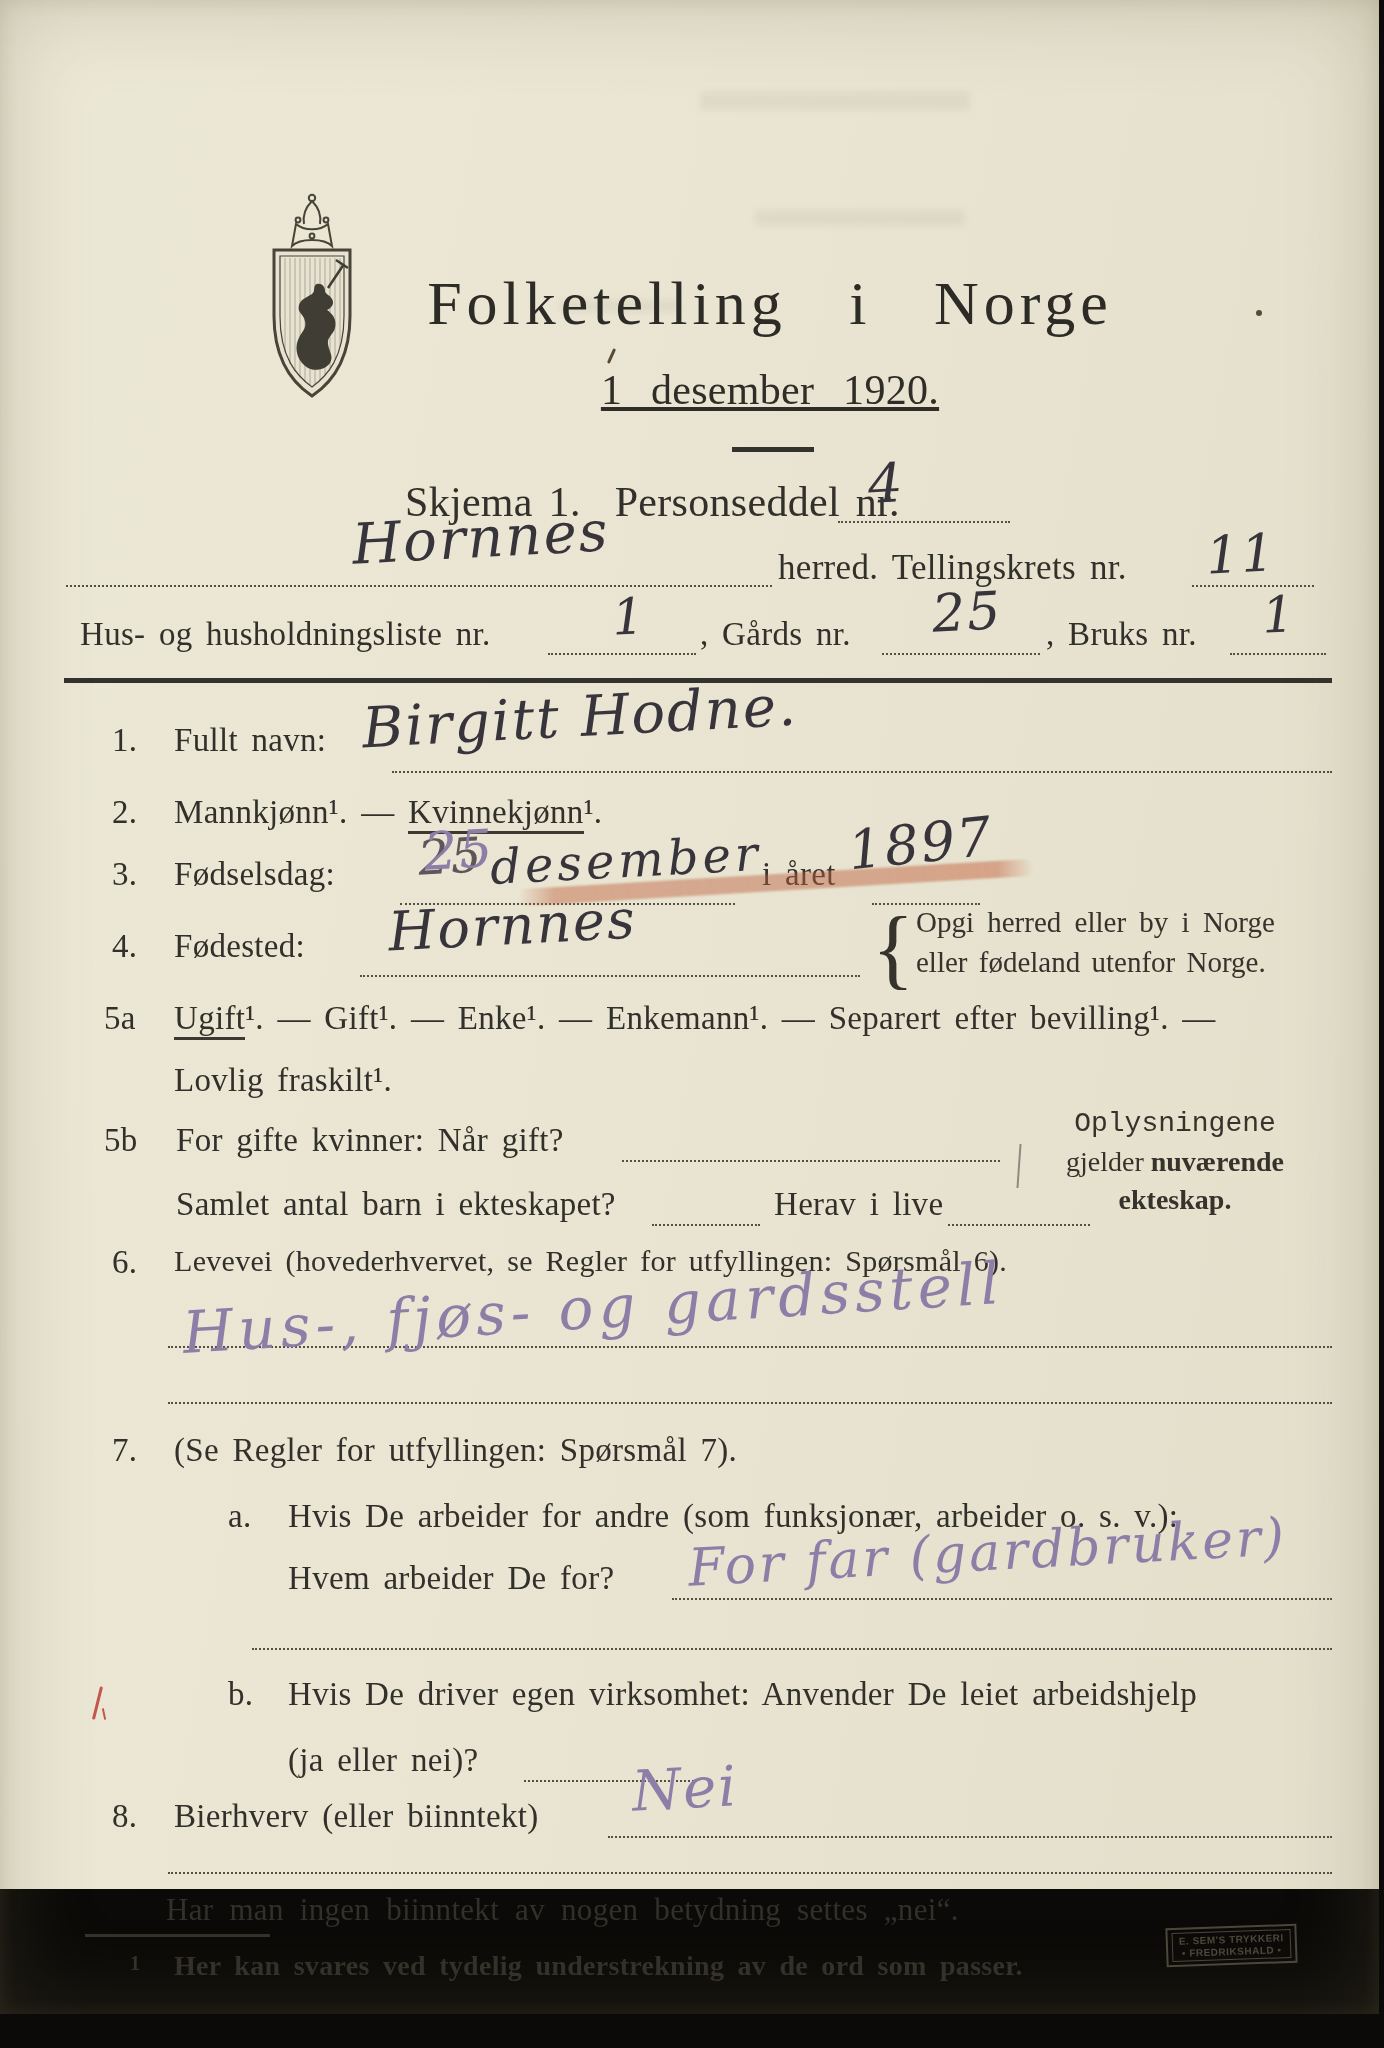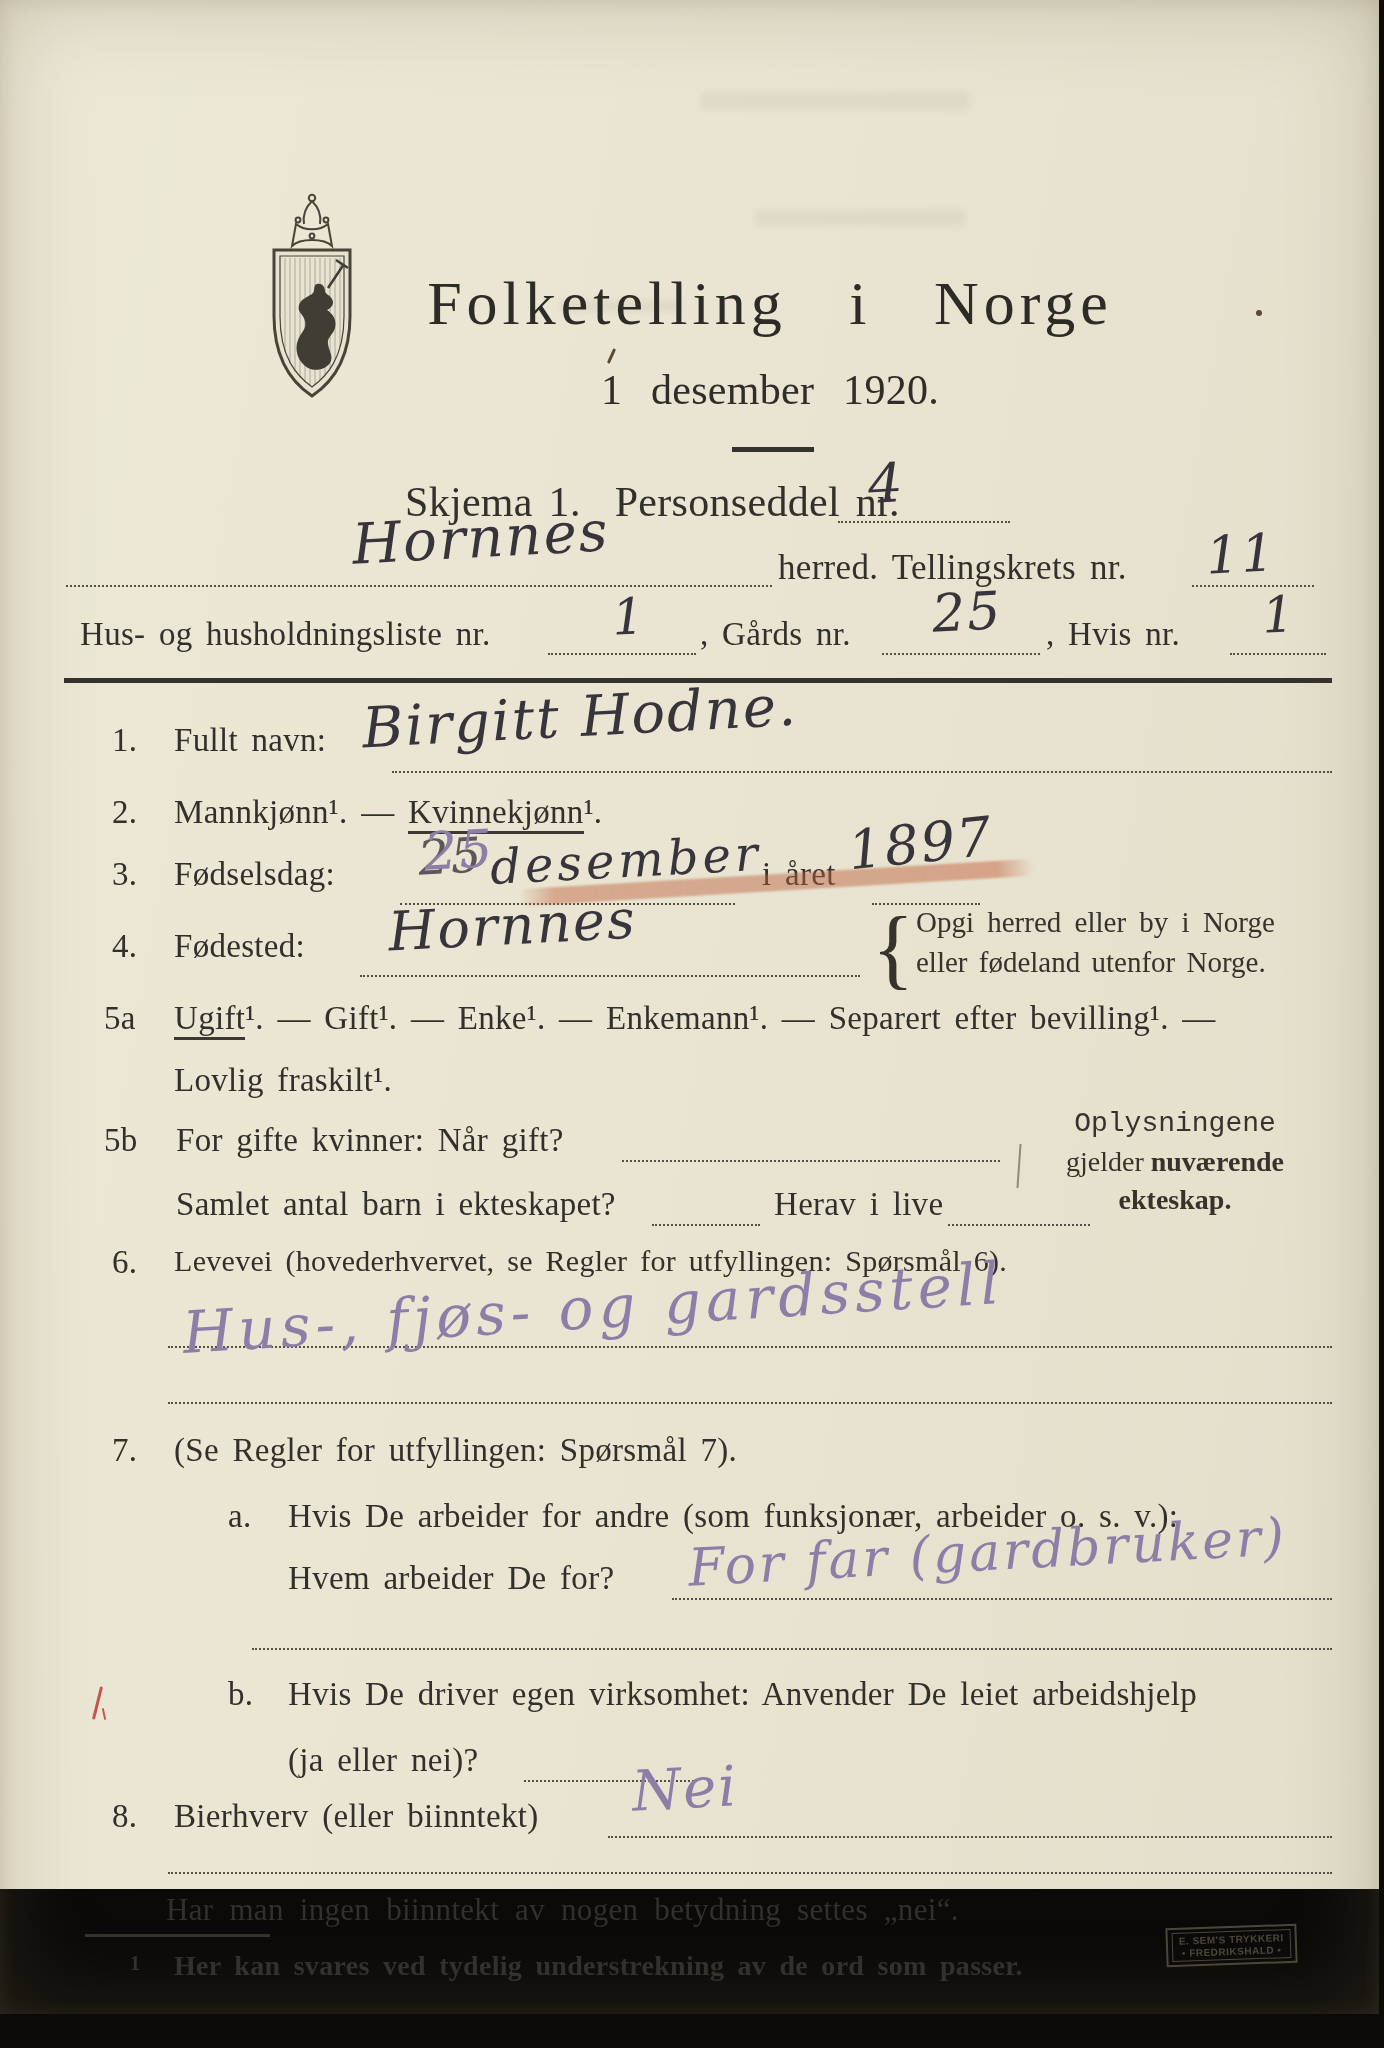--- a/index.html
+++ b/index.html
@@ -63,40 +63,40 @@
         <line x1="77" y1="66" x2="77" y2="183"></line>
           <line x1="82" y1="66" x2="82" y2="176"></line>
         <line x1="87" y1="66" x2="87" y2="167"></line>
           <line x1="92" y1="66" x2="92" y2="155"></line>
       </g>
       <path d="M60,176 c-10,-6 -14,-18 -10,-28 c3,-8 9,-11 7,-19 c-2,-8 -8,-8 -6,-16 c2,-7 10,-8 14,-12 c2,-2 0,-8 4,-9 c5,-1 8,3 8,7 c0,3 5,4 7,8 c3,5 -1,9 -5,11 c6,4 10,10 8,18 c-2,7 -8,9 -7,16 c1,8 6,12 2,19 c-4,6 -14,9 -22,5 z" fill="#403d34"></path>
       <path d="M80,96 L96,72 M88,68 l12,8" stroke="#403d34" stroke-width="2.5" fill="none"></path>
     </svg>
 
     <div class="abs printed" style="left:330px;top:268px;width:880px;text-align:center;font-size:62px;letter-spacing:5px;word-spacing:42px;color:#2c2b25;">Folketelling i Norge</div>
-    <div class="abs printed" style="left:330px;top:366px;width:880px;text-align:center;font-size:42px;word-spacing:18px;color:#2e2d27;">1 desember 1920.</div>
+    <div class="abs printed" style="left:330px;top:366px;width:880px;text-align:center;font-size:42px;word-spacing:18px;color:#2e2d27;text-decoration:underline;">1 desember 1920.</div>
     <div class="rule" style="left:732px;top:447px;width:82px;height:5px;"></div>
 
     <div class="abs printed" style="left:405px;top:478px;font-size:42px;"><span>Skjema 1.</span><span style="display:inline-block;width:34px;"></span><span>Personseddel nr.</span></div>
     <div class="dots" style="left:838px;top:521px;width:172px;"></div>
     <div class="hw ink" style="left:868px;top:452px;font-size:54px;">4</div>
 
     <div class="dots" style="left:66px;top:585px;width:706px;"></div>
     <div class="hw ink" style="left:352px;top:505px;font-size:56px;">Hornnes</div>
     <div class="abs printed" style="left:778px;top:548px;font-size:35px;">herred. Tellingskrets nr.</div>
     <div class="dots" style="left:1192px;top:585px;width:122px;"></div>
     <div class="hw ink" style="left:1206px;top:524px;font-size:52px;">11</div>
 
     <div class="abs printed" style="left:80px;top:616px;font-size:33px;">Hus- og husholdningsliste nr.</div>
     <div class="dots" style="left:548px;top:653px;width:148px;"></div>
     <div class="hw ink" style="left:612px;top:588px;font-size:50px;">1</div>
     <div class="abs printed" style="left:700px;top:616px;font-size:33px;">, Gårds nr.</div>
     <div class="dots" style="left:882px;top:653px;width:158px;"></div>
     <div class="hw ink" style="left:932px;top:582px;font-size:52px;">25</div>
-    <div class="abs printed" style="left:1046px;top:616px;font-size:33px;">, Hvis nr.</div>
+    <div class="abs printed" style="left:1046px;top:616px;font-size:33px;">, Bruks nr.</div>
     <div class="dots" style="left:1230px;top:653px;width:96px;"></div>
     <div class="hw ink" style="left:1262px;top:586px;font-size:50px;">1</div>
 
     <div class="rule" style="left:64px;top:678px;width:1268px;height:5px;"></div>
 
     <div class="abs printed" style="left:112px;top:722px;font-size:33px;">1.</div>
     <div class="abs printed" style="left:174px;top:722px;font-size:33px;">Fullt navn:</div>
     <div class="dots" style="left:392px;top:771px;width:940px;"></div>
     <div class="hw ink" style="left:362px;top:684px;font-size:56px;">Birgitt Hodne.</div>
 

